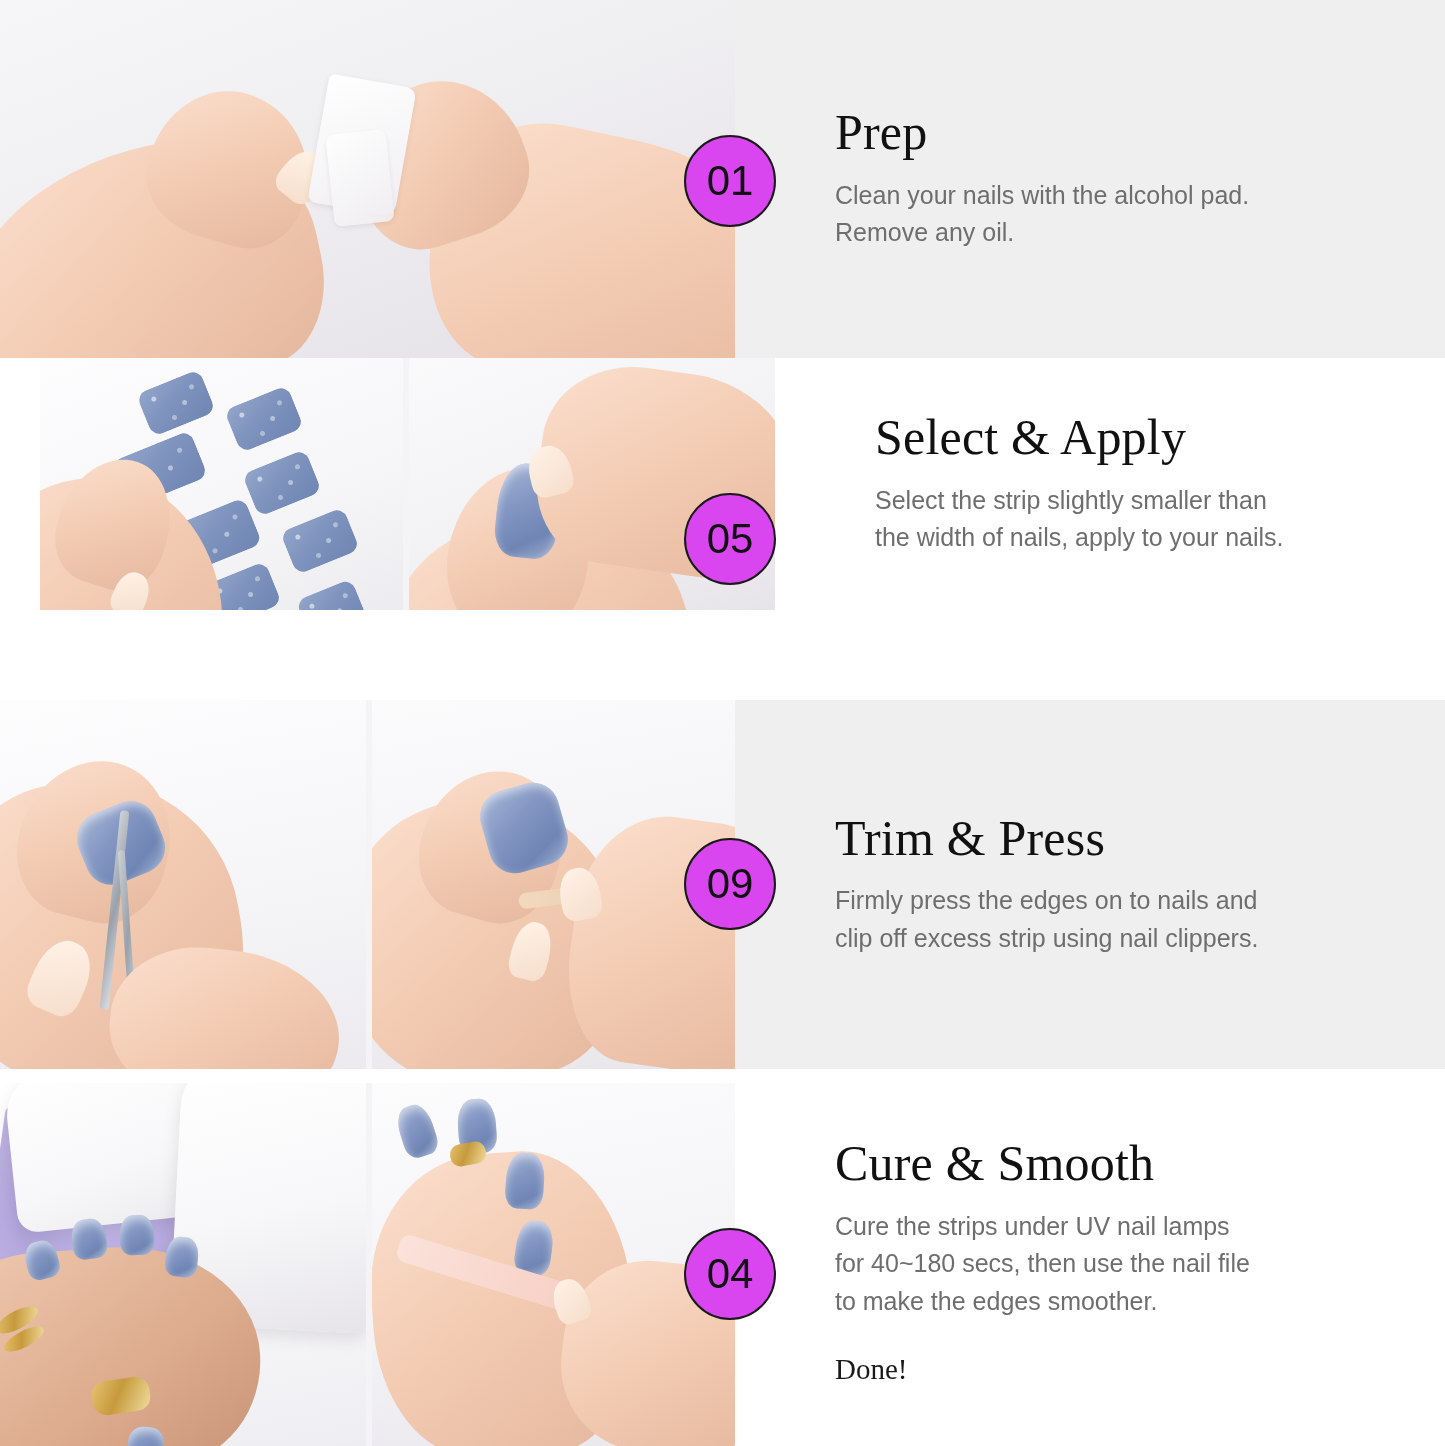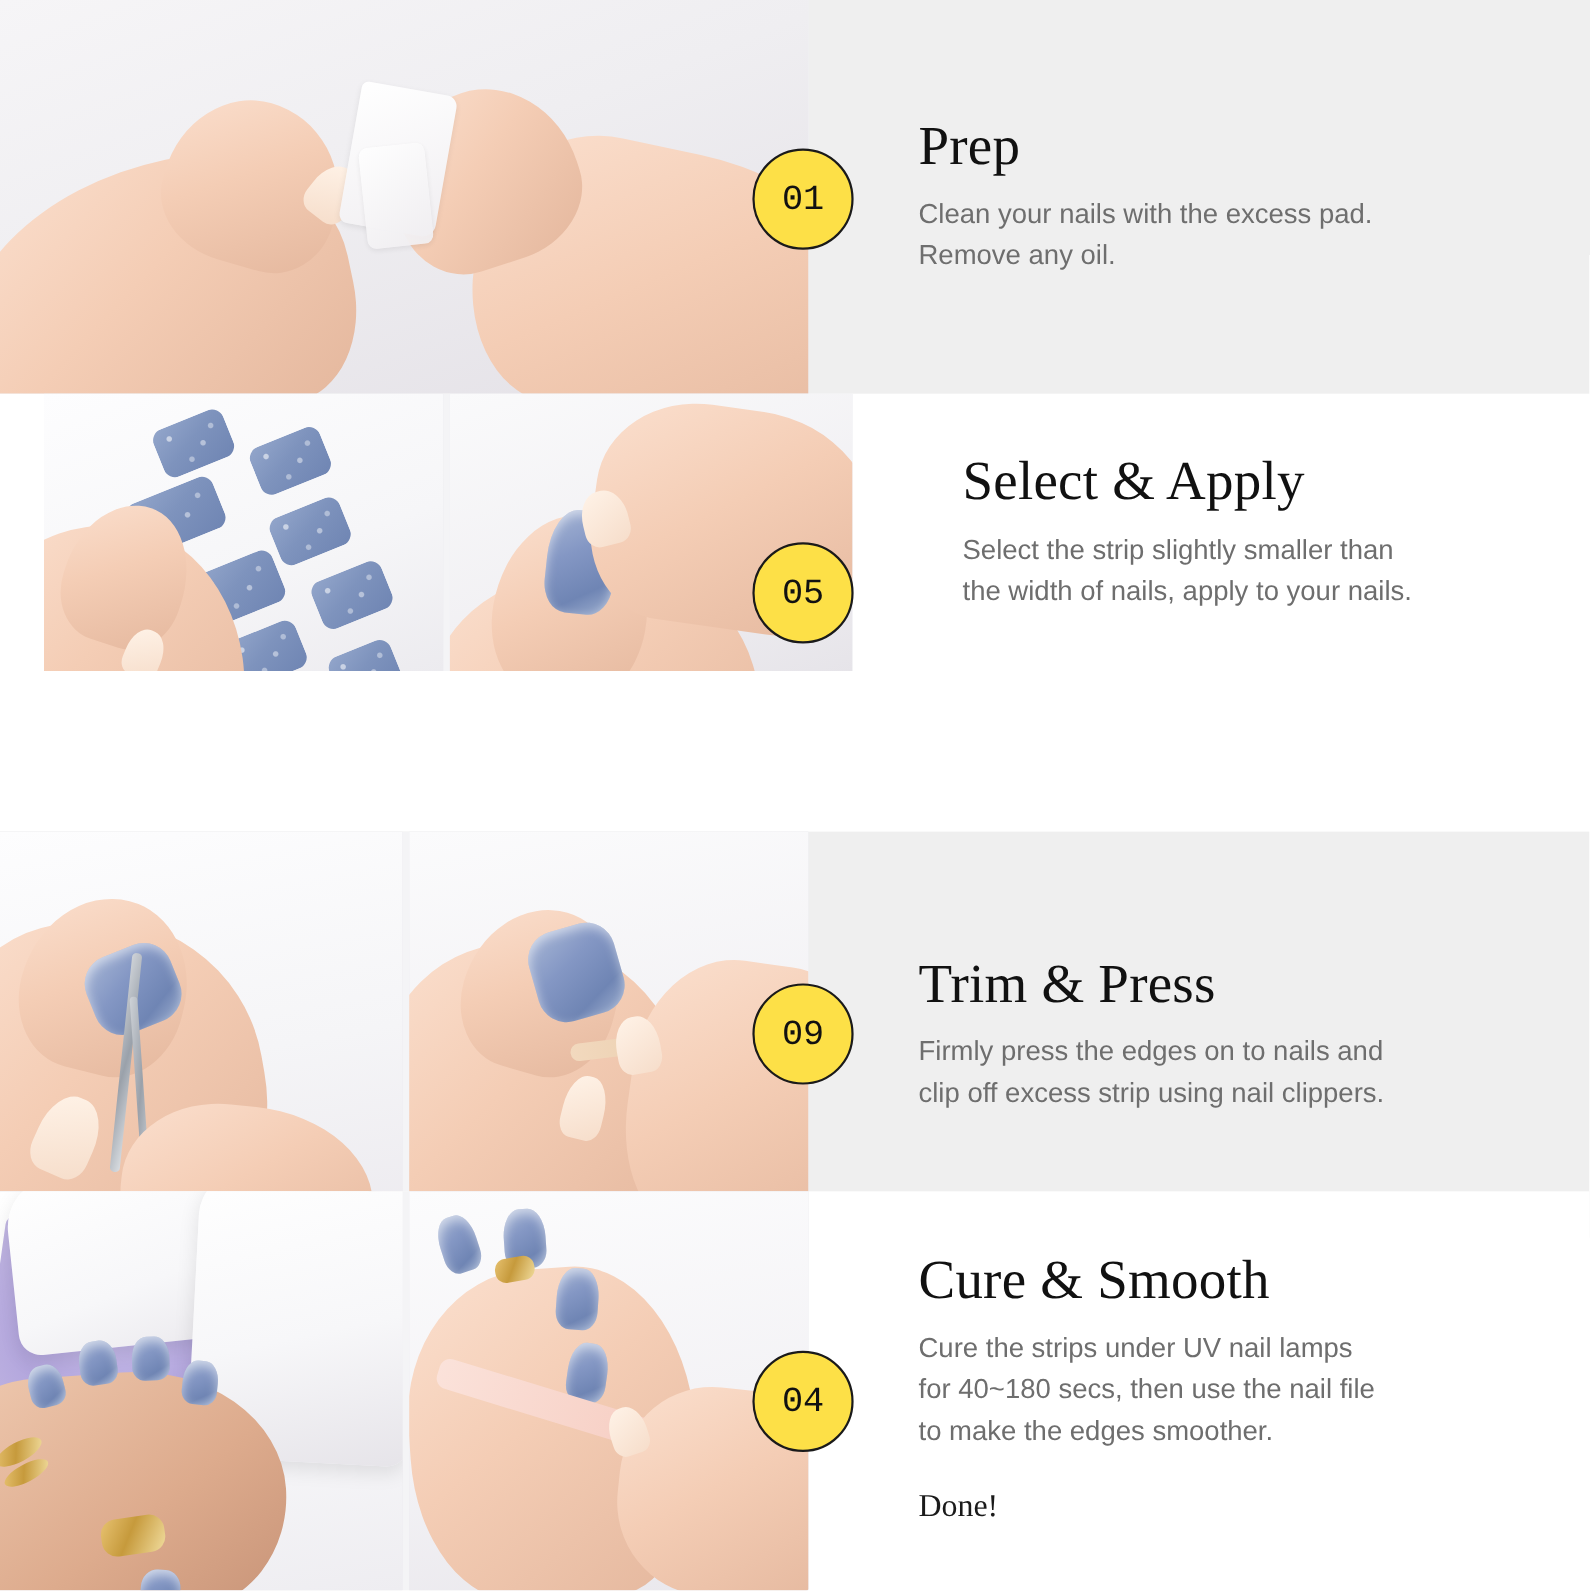--- a/index.html
+++ b/index.html
@@ -79,26 +79,26 @@
     color: #1a1a1a;
   }
 
   
   .badge {
     position: absolute;
     width: 92px;
     height: 92px;
     border: 2.5px solid #1a1a1a;
     border-radius: 50%;
-    background: #fde047;
+    background: #d946ef;
     display: flex;
     align-items: center;
     justify-content: center;
-    font-family: Liberation Mono, monospace;
-    font-size: 32px;
+    font-family: Liberation Sans, sans-serif;
+    font-size: 42px;
     color: #111111;
     z-index: 5;
     box-sizing: border-box;
   }
 
   
   .bg-soft {
     position: absolute; inset: 0;
     background: linear-gradient(160deg,#f6f5f7 0%,#efeef1 45%,#e3e0e6 100%);
   }
@@ -184,21 +184,21 @@
 
         <div class="skin" style="left:430px; top:140px; width:380px; height:250px; border-radius:30% 55% 40% 25%/45% 60% 45% 50%; transform:rotate(12deg);"></div>
         <div class="skin" style="left:355px; top:82px; width:170px; height:160px; border-radius:55% 50% 45% 35%/60% 60% 40% 40%; transform:rotate(-18deg);"></div>
 
         <div class="pad" style="left:318px; top:80px; width:88px; height:130px; border-radius:6px 10px 12px 8px; transform:rotate(10deg);"></div>
         <div class="pad" style="left:330px; top:132px; width:60px; height:92px; border-radius:8px; transform:rotate(-6deg); opacity:.95;"></div>
       </div>
     </div>
     <div class="copy">
       <h2>Prep</h2>
-      <p>Clean your nails with the excess pad.</p>
+      <p>Clean your nails with the alcohol pad.</p>
       <p>Remove any oil.</p>
     </div>
     <div class="badge" style="left:684px; top:135px;">01</div>
   </div>
 
   <div class="step-row row-white" style="top:358px; height:252px;padding-left:40px;">
     <div class="media">
       <div class="panel" style="flex:0 0 363px;">
         <div class="bg-soft" style="background:linear-gradient(160deg,#fdfdfe 0%,#f6f6f8 60%,#ecebef 100%);"></div>
 
@@ -227,21 +227,21 @@
       </div>
     </div>
     <div class="copy">
       <h2>Select &amp; Apply</h2>
       <p>Select the strip slightly smaller than</p>
       <p>the width of nails, apply to your nails.</p>
     </div>
     <div class="badge" style="left:684px; top:135px;">05</div>
   </div>
 
-  <div class="step-row row-gray" style="top:756px; height:369px;">
+  <div class="step-row row-gray" style="top:700px; height:369px;">
     <div class="media">
       <div class="panel" style="flex:0 0 366px;">
         <div class="bg-soft" style="background:linear-gradient(170deg,#fdfdfe 0%,#f5f5f7 55%,#eceaef 100%);"></div>
         <div class="skin" style="left:-60px; top:80px; width:300px; height:300px; border-radius:45% 50% 35% 40%/50% 50% 45% 45%; transform:rotate(-10deg);"></div>
         <div class="skin" style="left:20px; top:60px; width:150px; height:160px; border-radius:55% 50% 40% 40%/60% 55% 45% 45%; transform:rotate(14deg);"></div>
         <div class="nail" style="left:80px; top:106px; width:82px; height:74px; transform:rotate(-22deg); border-radius:26px;"></div>
         <div class="nail-nat" style="left:34px; top:240px; width:54px; height:74px; transform:rotate(24deg);"></div>
         <div class="scissor" style="left:110px; top:110px; width:9px; height:200px; transform:rotate(6deg);"></div>
         <div class="scissor" style="left:124px; top:150px; width:7px; height:180px; transform:rotate(-4deg);"></div>
         <div class="skin" style="left:110px; top:250px; width:230px; height:150px; border-radius:40% 50% 30% 35%/50% 55% 45% 45%; transform:rotate(6deg);"></div>

